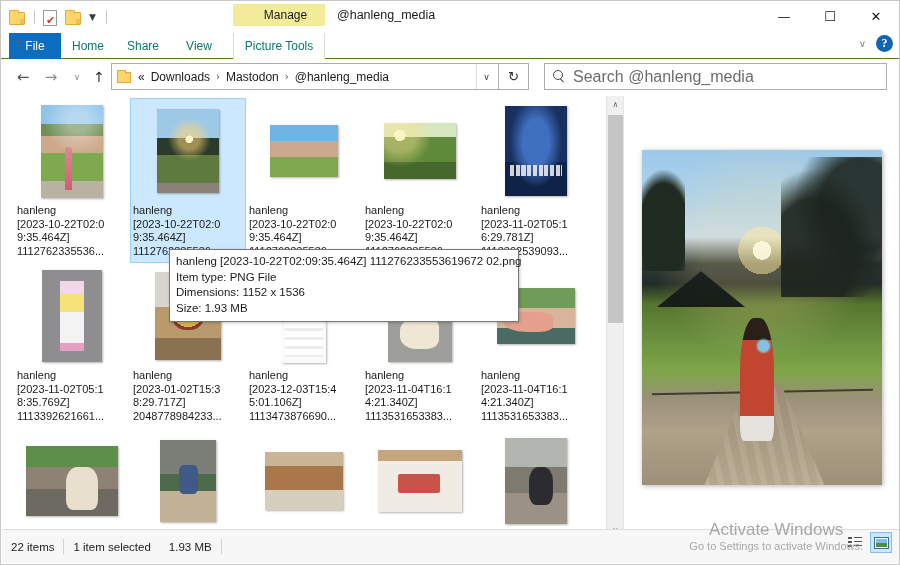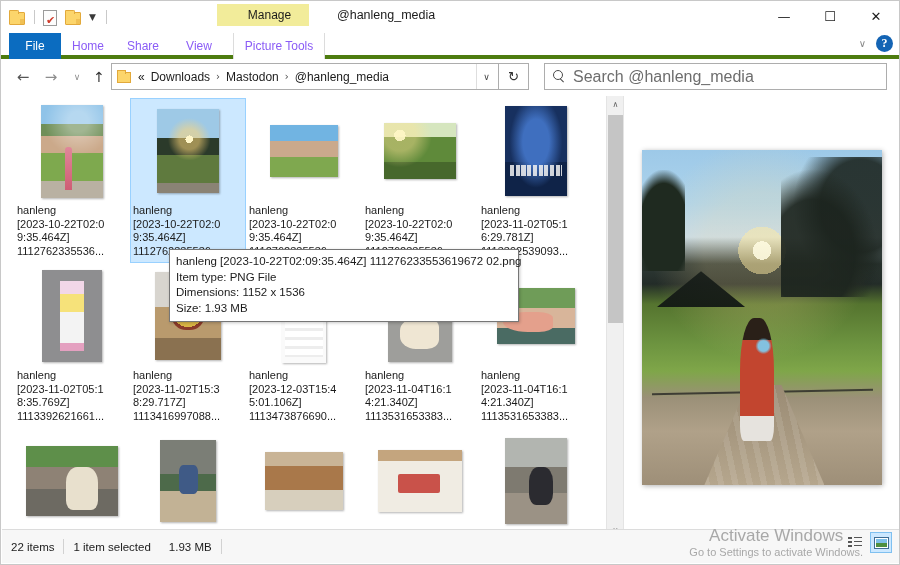--- a/index.html
+++ b/index.html
@@ -53,21 +53,21 @@
     font-family: "DejaVu Sans", sans-serif;
   }
   .qat-sep {
     width: 1px; height: 14px; background: #c9c9c9; margin: 0 3px;
   }
   .qat-caret {
     font-size: 9px; color: #3a3a3a; line-height: 1; padding: 0 2px;
     font-family: "DejaVu Sans", sans-serif;
   }
   .ctx-tab {
-    position: absolute; left: 216px; top: 3px;
+    position: absolute; left: 232px; top: 3px;
     width: 92px; height: 22px; background: #f2ec9a;
     display: flex; align-items: center; justify-content: center;
     font-size: 12px; color: #1b1b1b; padding-left: 13px;
   }
   .win-title {
     position: absolute; left: 336px; top: 7px;
     font-size: 12.5px; color: #1b1b1b;
   }
   .wbtns {
     position: absolute; right: 0; top: 0; display: flex; height: 30px;
@@ -75,26 +75,26 @@
   .wbtn {
     width: 46px; height: 30px; display: flex;
     align-items: center; justify-content: center;
     font-size: 13px; color: #1a1a1a; cursor: pointer;
     font-family: "DejaVu Sans", sans-serif;
   }
 
   
   .ribbon {
     position: absolute; left: 0; top: 32px; width: 100%; height: 26px;
-    background: #ffffff; border-bottom: 4px solid #4d7c0f; text-align: center;
+    background: #ffffff; border-bottom: 1px solid #4d7c0f; text-align: center;
   }
   .tab {
     position: absolute; top: 0; height: 26px;
     display: flex; align-items: center; justify-content: center;
-    font-size: 12px; color: #8b5cf6; cursor: pointer;
+    font-size: 12px; color: #0f766e; cursor: pointer;
   }
   .tab.file {
     background: #0b6cc0; color: #ffffff; left: 8px; width: 52px;
   }
   .tab.home { left: 60px; width: 54px; }
   .tab.share { left: 114px; width: 56px; }
   .tab.view { left: 170px; width: 56px; }
   .tab.picture {
     left: 232px; width: 92px;
     border-left: 1px solid #dcdcdc; border-right: 1px solid #dcdcdc;
@@ -407,21 +407,21 @@
     width: 15px; height: 12px; border: 1px solid #3f6d94; background: #fff;
     position: relative;
   }
   .ico-thumbs::after {
     content: ""; position: absolute; left: 1px; top: 1px; right: 1px; bottom: 1px;
     background: linear-gradient(to bottom, #7ec0e8 0 45%, #4e8f3f 45% 100%);
   }
 
   
   .watermark {
-    position: absolute; right: 36px; bottom: 6px;
+    position: absolute; right: 36px; bottom: 12px;
     text-align: center; color: #a8a8a8; pointer-events: none;
     z-index: 5; line-height: 1.1;
   }
   .wm1 { font-size: 17px; }
   .wm2 { font-size: 11px; }
 </style>
 </head>
 <body>
 
 <div id="app">
@@ -563,23 +563,23 @@
               <div>8:35.769Z]</div>
               <div>1113392621661...</div>
             </div>
           </div>
           <div class="tile">
             <div class="thumb-wrap">
               <div class="thumb th7"></div>
             </div>
             <div class="label">
               <div>hanleng</div>
-              <div>[2023-11-02T15:3</div>
+              <div>[2023-01-02T15:3</div>
               <div>8:29.717Z]</div>
-              <div>1113416997088...</div>
+              <div>2048778984233...</div>
             </div>
           </div>
           <div class="tile">
             <div class="thumb-wrap">
               <div class="thumb th8"></div>
             </div>
             <div class="label">
               <div>hanleng</div>
               <div>[2023-12-03T15:4</div>
               <div>5:01.106Z]</div>

